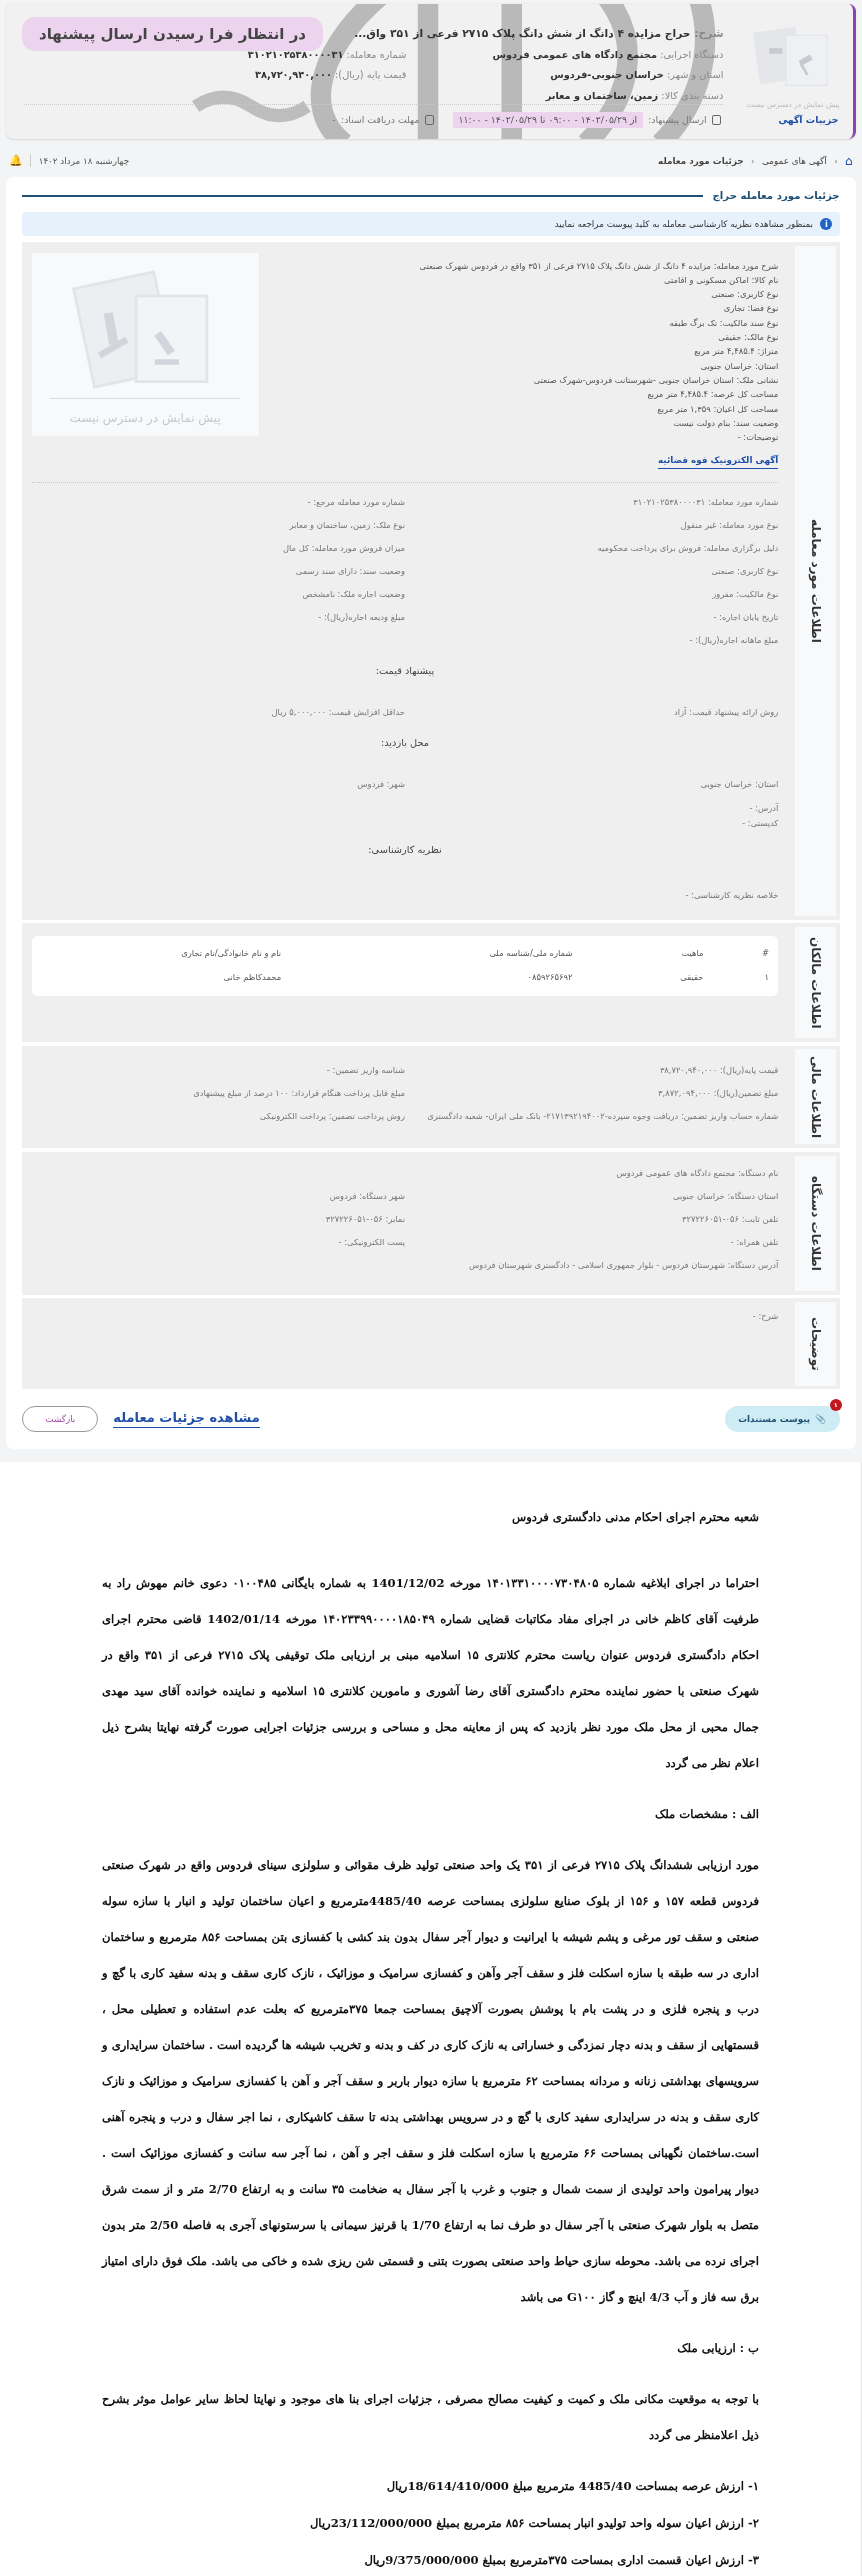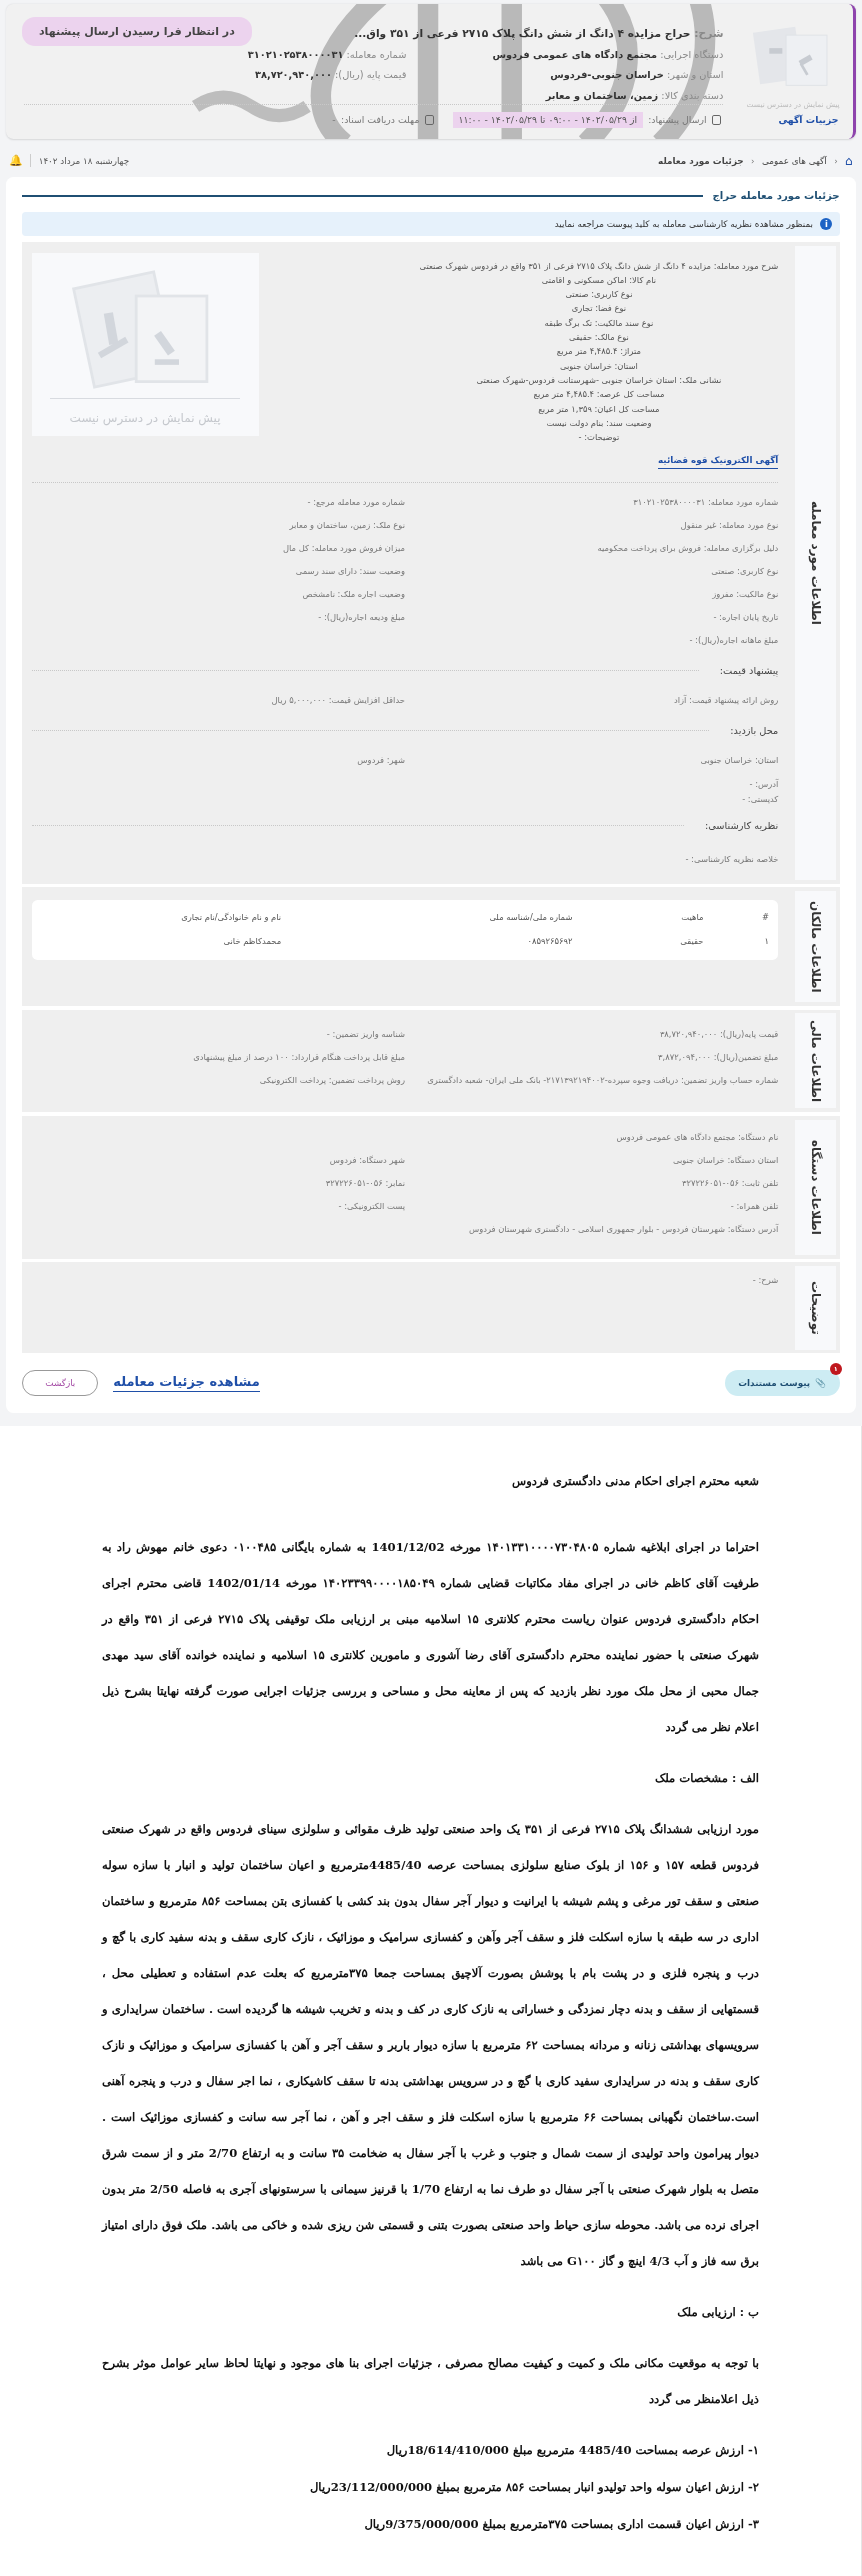--- a/index.html
+++ b/index.html
@@ -11,21 +11,21 @@
   .ad-card { position: relative; height: 135px; margin: 3.7px 5.6px 0 5.6px; background: #f1f1f1; border-radius: 7.4px; border-right: 3.7px solid #8e44ad; box-shadow: 0 0.9px 1.9px rgba(0,0,0,.12); overflow: hidden; }
   .watermark { position: absolute; inset: 0; pointer-events: none; }
   .ad-thumb { position: absolute; right: 13px; top: 16.7px; width: 93px; height: 73px; }
   .ad-thumb-caption { position: absolute; right: 9.3px; top: 96px; font-size: 7.4px; color: #bbb; width: 102px; text-align: center; }
   .ad-details-link { position: absolute; right: 15px; top: 110px; font-size: 9.3px; color: #1f4fa8; font-weight: bold; border-bottom: 1.9px solid #1f4fa8; padding-bottom: 15px; cursor: pointer; }
   .ad-col-main { position: absolute; right: 130px; top: 20.5px; font-size: 9.8px; line-height: 20.5px; }
   .ad-col-main .lbl, .ad-col-side .lbl { color: #888; }
   .ad-col-main .val, .ad-col-side .val { color: #333; font-weight: bold; }
   .ad-title { font-size: 10.7px; font-weight: bold; color: #333; }
   .ad-col-side { position: absolute; right: 447px; top: 41px; font-size: 9.8px; line-height: 20.5px; }
-  .ad-status { position: absolute; left: 16.7px; top: 13px; background: #ecd3ee; color: #444; font-size: 11px; font-weight: bold; padding: 8.4px 16.7px; border-radius: 13px; }
+  .ad-status { position: absolute; left: 16.7px; top: 13px; background: #ecd3ee; color: #444; font-size: 15px; font-weight: bold; padding: 8.4px 16.7px; border-radius: 13px; }
   .ad-divider { position: absolute; left: 18.6px; right: 130px; top: 100px; border-top: 0.9px dotted #c8c8c8; }
   .ad-footer { position: absolute; right: 132px; top: 108px; font-size: 9.3px; color: #777; display: flex; align-items: center; gap: 5.6px; }
   .ad-range { background: #ecd3ee; padding: 2.8px 5.6px; color: #555; }
   .ico-sq { display: inline-block; width: 9.3px; height: 9.3px; border: 1.4px solid #666; border-radius: 1.9px; }
 
   
   .topbar { height: 33px; margin-top: 5.6px; background: #f3f4f6; display: flex; align-items: center; justify-content: space-between; padding: 0 9.3px; font-size: 8.8px; color: #444; }
   .crumbs { display: flex; align-items: center; gap: 7.4px; }
   .crumbs .home { color: #1f4fa8; font-size: 12px; }
   .crumbs .sep { color: #777; }
@@ -40,29 +40,29 @@
   .notice { background: #e6f1fb; border-radius: 3.7px; height: 24px; display: flex; align-items: center; gap: 7.4px; padding: 0 7.4px; font-size: 8.8px; color: #333; margin-bottom: 5.6px; }
   .notice-ico { width: 12px; height: 12px; border-radius: 50%; background: #1e63c5; color: #fff; font-size: 8.4px; display: flex; align-items: center; justify-content: center; font-weight: bold; }
 
   .section { display: flex; background: #efefef; margin-bottom: 3.7px; }
   .section-label { width: 41px; background: #f8f9fb; margin: 3.7px; display: flex; align-items: center; justify-content: center; }
   .section-label span { writing-mode: vertical-rl; font-size: 12px; font-weight: bold; color: #333; letter-spacing: 0.5px; }
   .section-body { flex: 1; padding: 9.3px 13px 9.3px 9.3px; font-size: 8.4px; color: #777; }
   .section-body .v { color: #555; }
 
   .desc-wrap { display: flex; justify-content: space-between; }
-  .desc-lines { line-height: 14.3px; padding-top: 7.4px; text-align: center; }
+  .desc-lines { line-height: 14.3px; padding-top: 7.4px; }
   .preview-box { width: 227px; height: 183px; background: #f8f9fb; margin-top: 1.9px; position: relative; }
   .preview-caption { position: absolute; bottom: 11px; width: 100%; text-align: center; font-size: 12px; color: #c5c8cd; }
   .preview-dash { position: absolute; bottom: 37px; left: 18.6px; right: 18.6px; border-top: 0.9px solid #d8dbe0; }
   .judiciary-link { display: inline-block; color: #1f4fa8; font-weight: bold; font-size: 8.8px; border-bottom: 1.4px solid #1f4fa8; padding-bottom: 2.8px; margin: 11px 0 13px 0; }
   .dotted { border-top: 0.9px dotted #c8c8c8; flex: 1; }
   .grid2 { display: grid; grid-template-columns: 1fr 1fr; row-gap: 0; }
   .grid2 .cell { height: 23px; display: flex; align-items: center; }
-  .sub-head { display: flex; align-items: center; gap: 21px; margin: 13px 0 13px 0; }
+  .sub-head { display: flex; align-items: center; gap: 11px; margin: 13px 0 13px 0; flex-direction: column; }
   .sub-head span { font-size: 9.8px; color: #444; white-space: nowrap; }
   .owner-table { background: #fff; border-radius: 5.6px; margin: 3.7px 0 37px 0; padding: 5.6px 9.3px; }
   .owner-table table { width: 100%; border-collapse: collapse; font-size: 8.4px; }
   .owner-table th { font-weight: normal; color: #555; text-align: right; height: 22px; }
   .owner-table td { color: #555; height: 26px; text-align: right; }
 
   .actions { display: flex; justify-content: space-between; align-items: center; margin-top: 16.7px; }
   .attach-btn { position: relative; background: #cdecf3; color: #1f4f73; border-radius: 13px; height: 26px; padding: 0 13px; display: flex; align-items: center; gap: 5.6px; font-size: 8.8px; font-weight: bold; cursor: pointer; }
   .attach-badge { position: absolute; top: -7.4px; right: -1.9px; width: 12px; height: 12px; border-radius: 50%; background: #c0181e; color: #fff; font-size: 6.5px; display: flex; align-items: center; justify-content: center; }
   .actions-left { display: flex; align-items: center; gap: 15px; }

